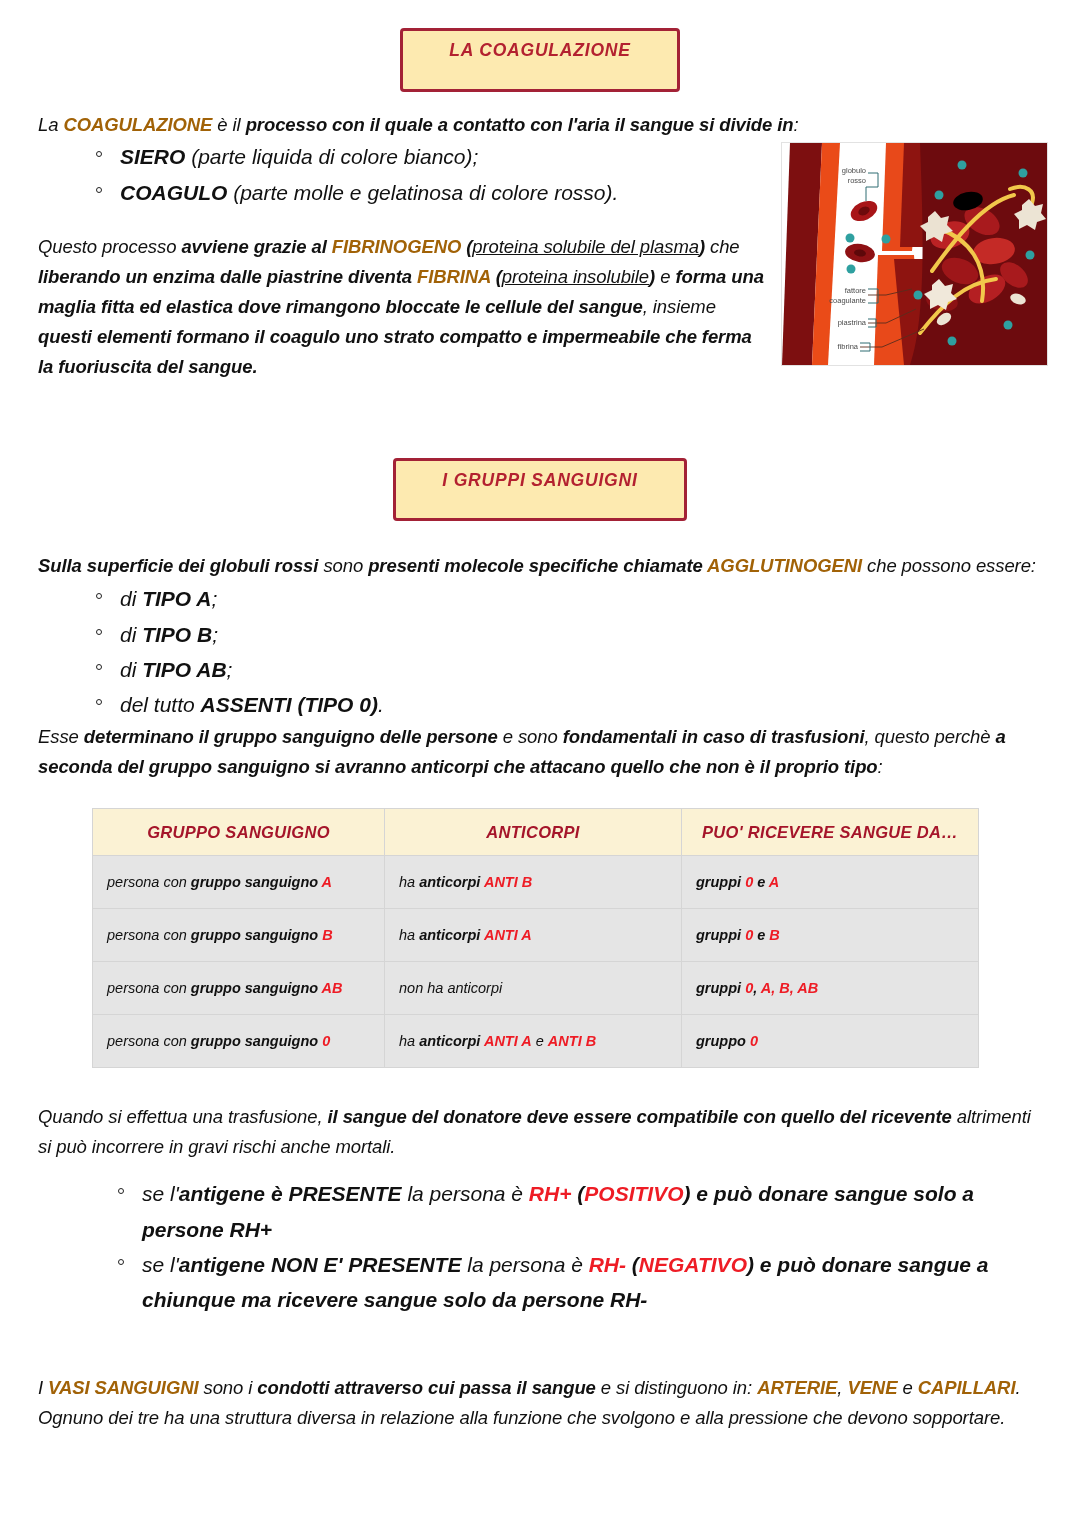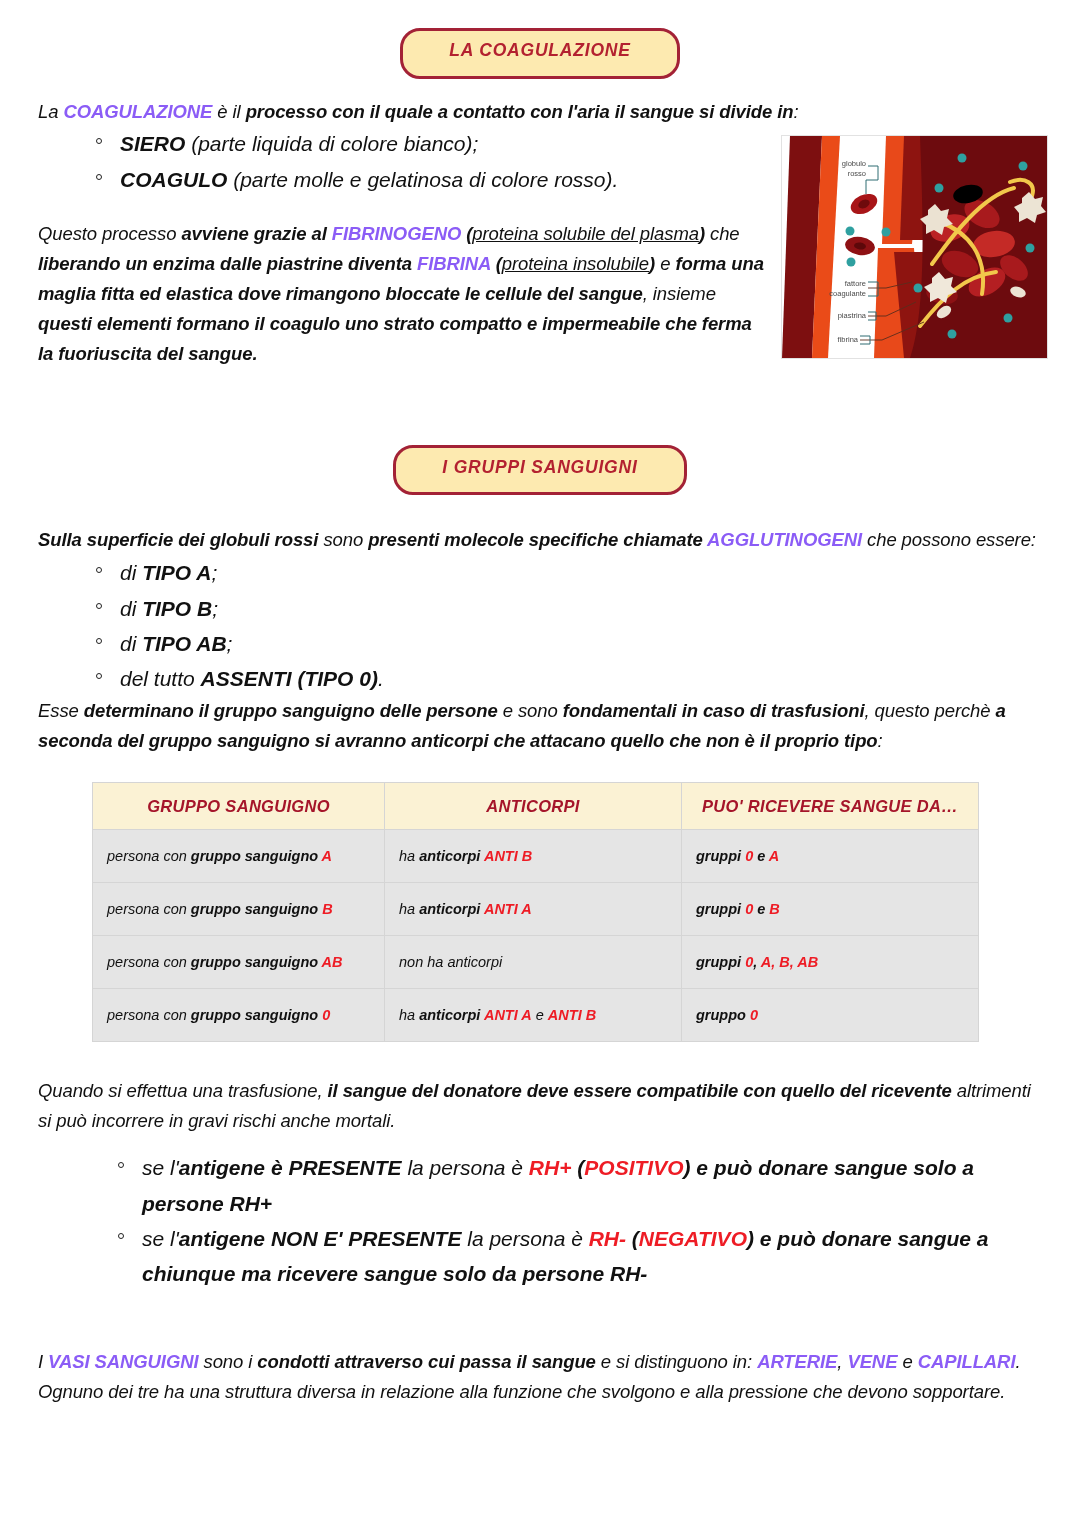--- a/index.html
+++ b/index.html
@@ -26,22 +26,22 @@
 
   
   .pill-wrap {
     display: flex;
     justify-content: center;
     margin: 0;
   }
   .pill {
     background: #fdeab0;
     border: 3px solid #a32236;
-    border-radius: 20px;
-    padding: 11px 46px 16px 46px;
+    border-radius: 4px;
+    padding: 11px 46px 29px 46px;
     min-width: 252px;
     text-align: center;
     box-sizing: border-box;
   }
   .pill-label {
     display: block;
     color: #b32130;
     font-weight: bold;
     font-style: italic;
     font-size: 17.5px;
@@ -53,21 +53,21 @@
   
   .para {
     font-style: italic;
     font-size: 18.5px;
     line-height: 1.62;
     color: #111111;
     margin: 0;
     letter-spacing: -0.1px;
   }
   b, .b { font-weight: bold; }
-  .or { color: #8b5cf6; font-weight: bold; font-style: italic; }
+  .or { color: #a16207; font-weight: bold; font-style: italic; }
   .or-n { color: #f5a066; font-style: italic; }
   .rd { color: #ee1c25; font-weight: bold; font-style: italic; }
   .u { text-decoration: underline; }
   .nb { font-weight: normal; }
 
   
   ul.bl {
     list-style: none;
     margin: 0;
     padding: 0 0 0 56px;
@@ -89,21 +89,21 @@
     height: 6px;
     border: 1.6px solid #222;
     border-radius: 50%;
     box-sizing: border-box;
   }
 
   
   .figure {
     position: absolute;
     right: 32px;
-    top: 135px;
+    top: 142px;
     width: 265px;
     height: 222px;
     background: #ffffff;
     border: 1px solid #e2e2e2;
     overflow: hidden;
   }
   .fig-svg { display: block; width: 100%; height: 100%; }
 
   .text-col { width: 730px; }
 

